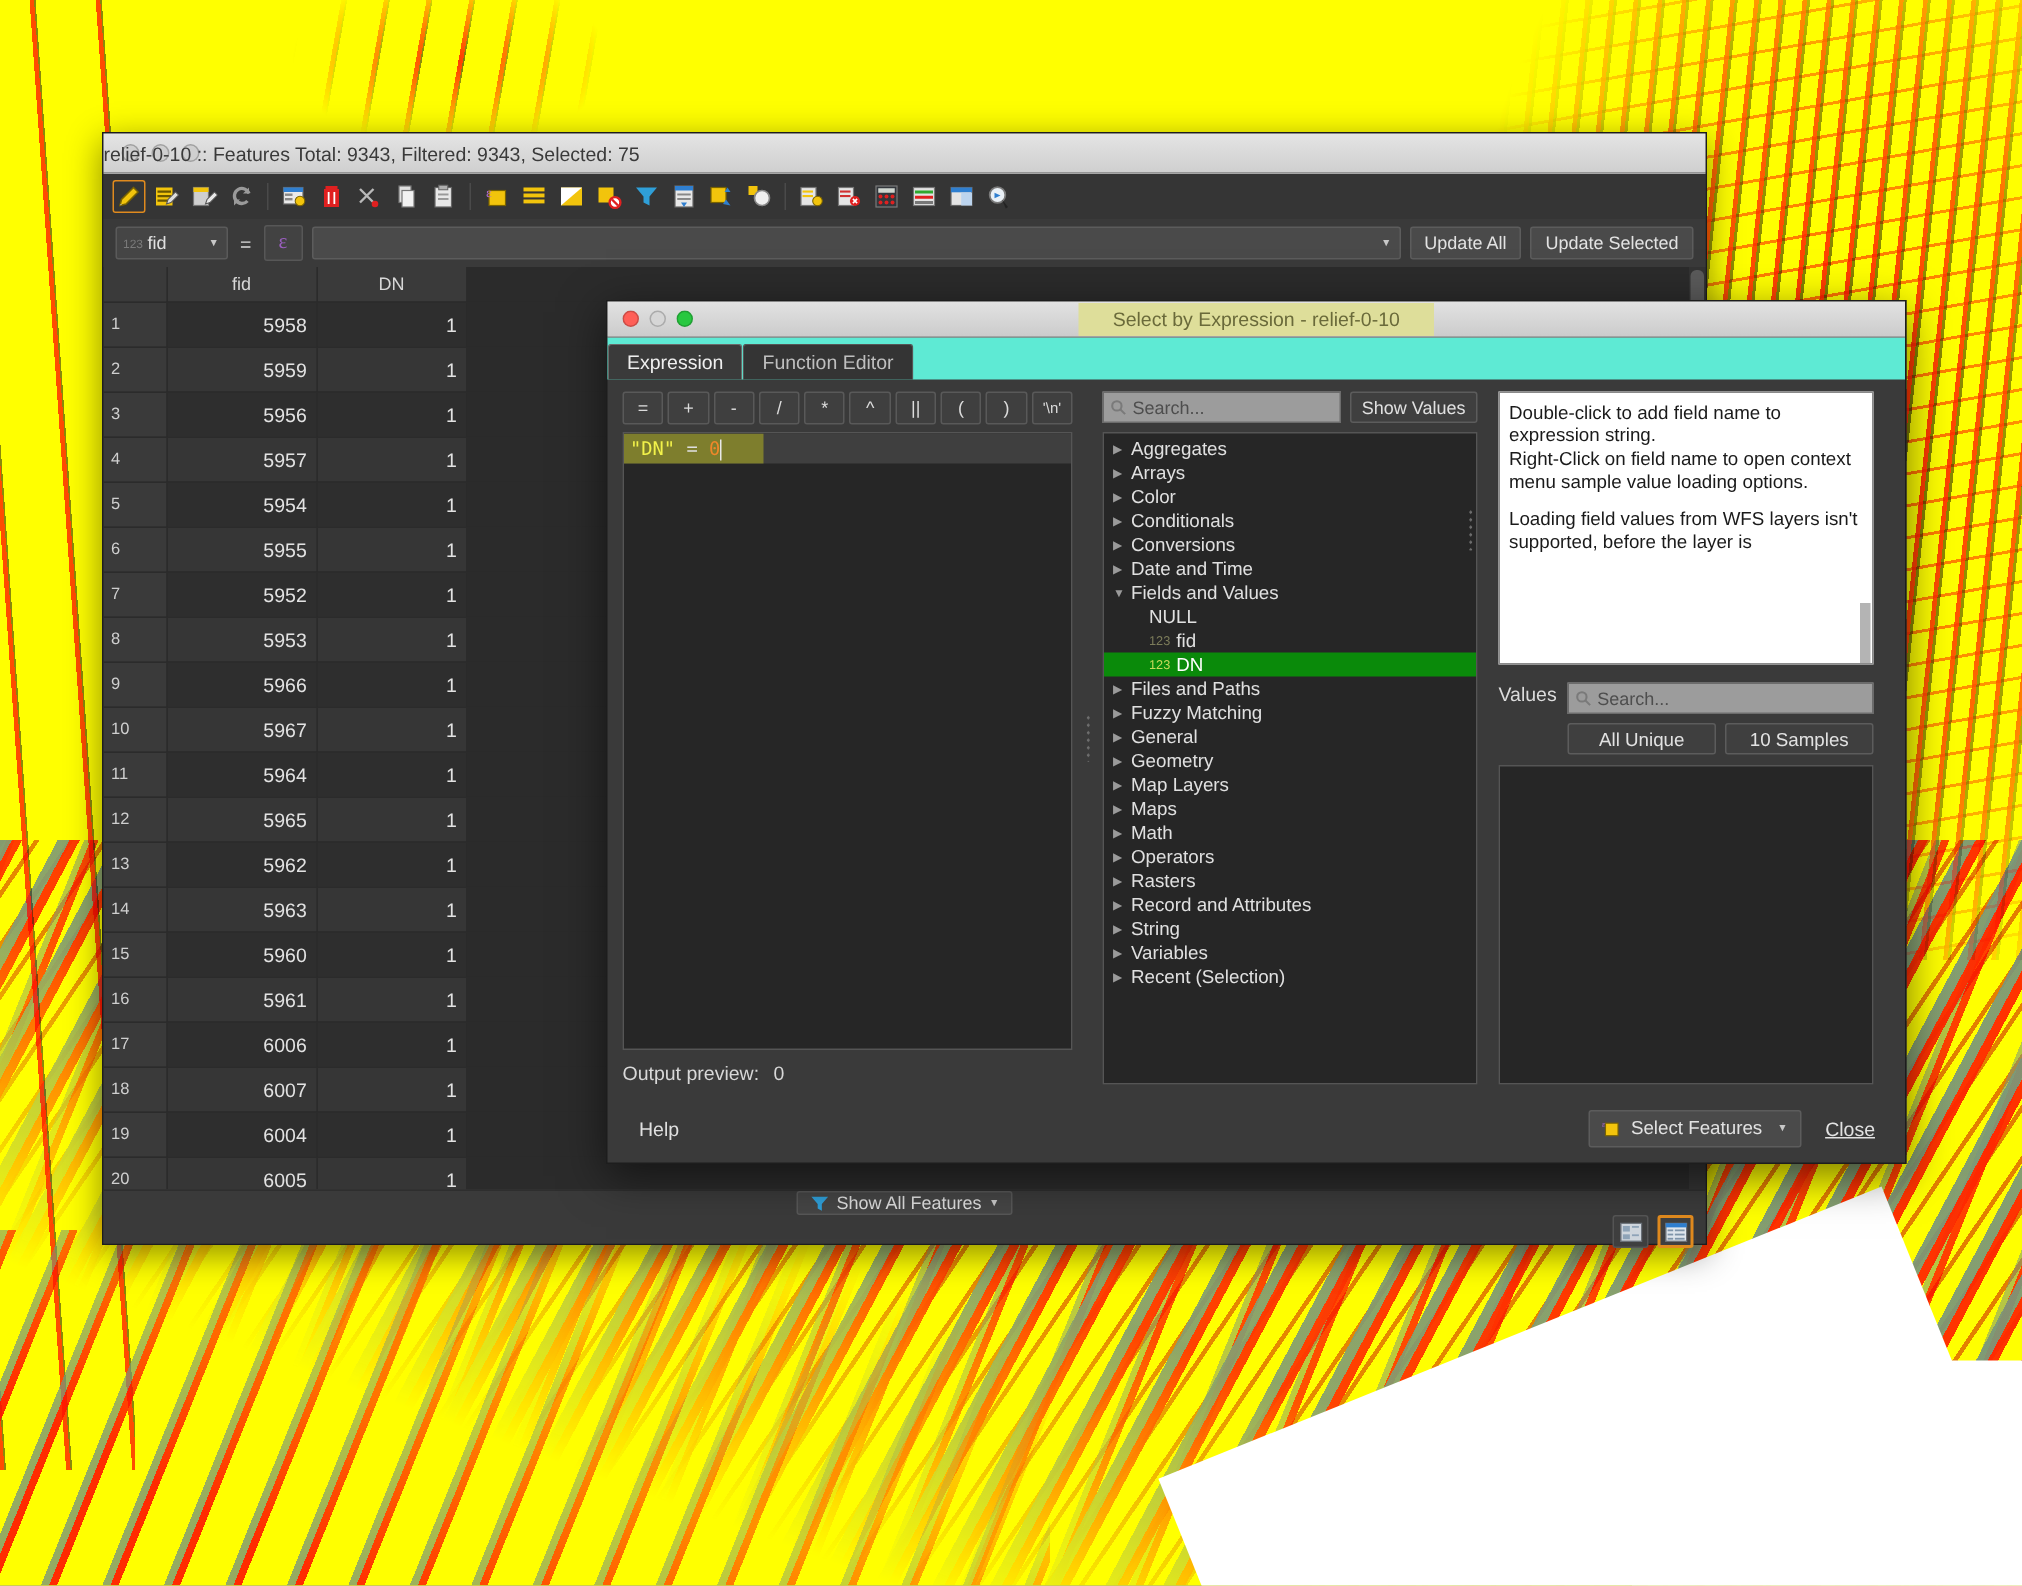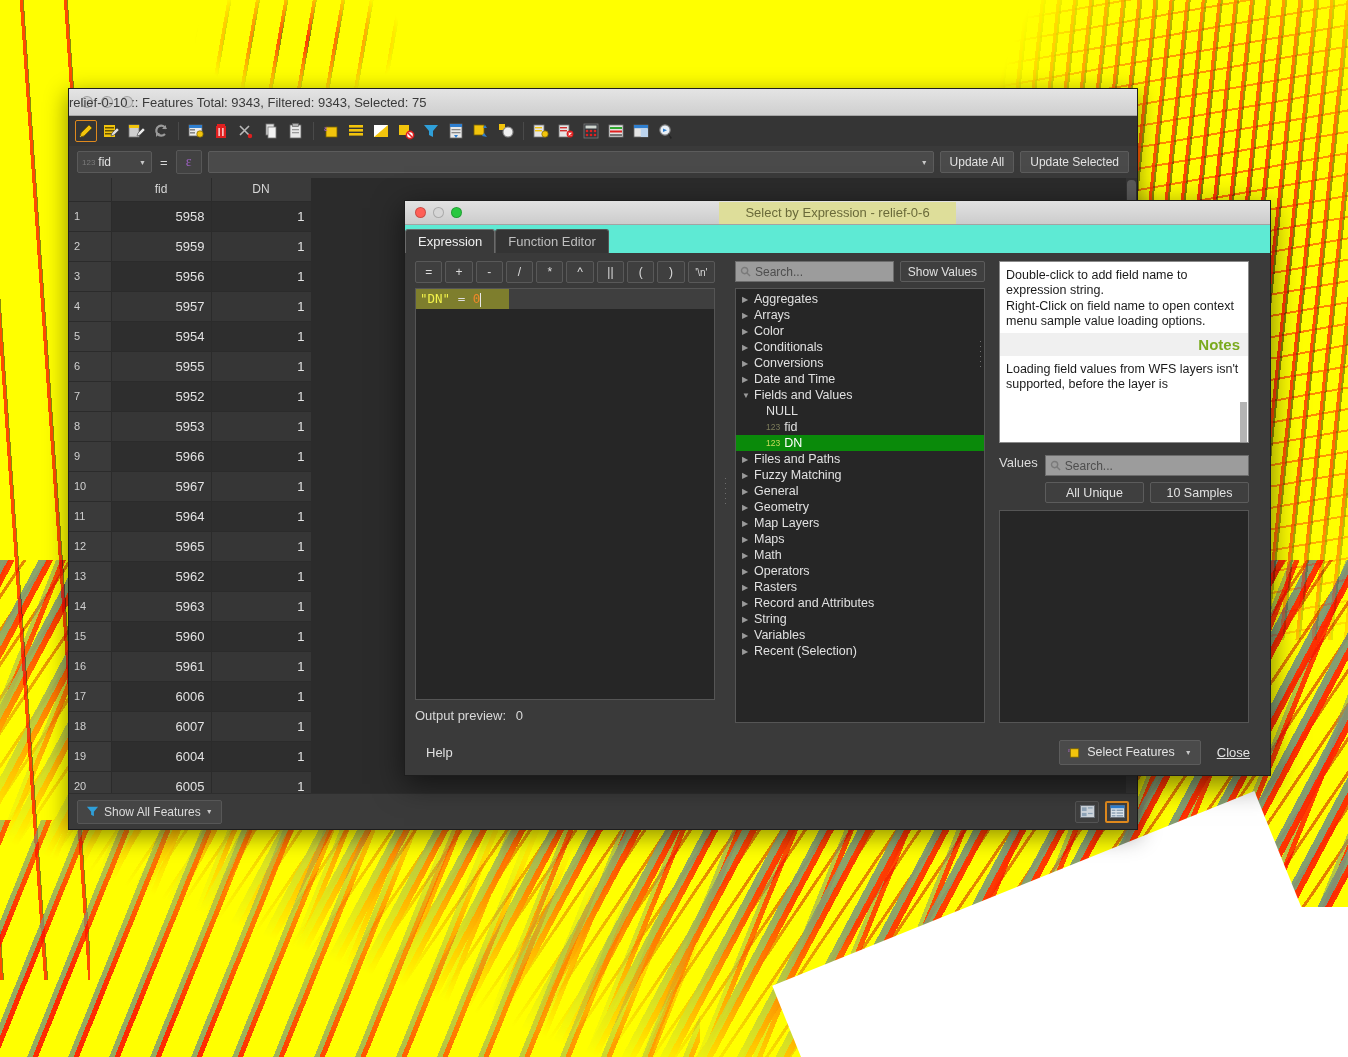--- a/index.html
+++ b/index.html
@@ -233,20 +233,21 @@
     background: #5a5a5a; border-radius: 4px;
   }
 
   .statusbar {
     position: absolute;
     left: 0; right: 0; bottom: 0; height: 36px;
     background: #3a3a3a;
     display: flex; align-items: center;
     padding: 0 8px;
     border-top: 1px solid #2e2e2e;
+    flex-direction: column;
   }
   .show-all-btn {
     height: 24px; padding: 0 8px;
     background: #454545;
     border: 1px solid #575757;
     border-radius: 2px;
     display: flex; align-items: center; gap: 5px;
     font-size: 12px; color: #dcdcdc;
   }
   .view-toggles { margin-left: auto; display: flex; gap: 6px; }
@@ -888,21 +889,21 @@
 </div>
 
 <div id="expr-dialog">
 
   <div class="dlg-titlebar">
     <div class="dlg-dots">
       <div class="dlg-dot red"></div>
       <div class="dlg-dot gray"></div>
       <div class="dlg-dot green"></div>
     </div>
-    <div class="dlg-title">Select by Expression - relief-0-6</div>
+    <div class="dlg-title">Select by Expression - relief-0-10</div>
   </div>
 
   <div class="tabs">
     <div class="tab active">Expression</div>
     <div class="tab">Function Editor</div>
   </div>
 
   <div class="dlg-body">
 
     <div class="expr-col">
@@ -1042,21 +1043,20 @@
         <div class="tree-scroll">
           <div class="dots"></div>
         </div>
       </div>
     </div>
 
     <div class="help-col">
       <div class="help-box">
         <div class="help-body" style="white-space:pre-line;">Double-click to add field name to expression string.
 Right-Click on field name to open context menu sample value loading options.</div>
-        <div class="help-head">Notes</div>
         <div class="help-body">Loading field values from WFS layers isn't supported, before the layer is</div>
         <div class="help-scroll"></div>
       </div>
 
       <div class="values-row">
         <span class="values-label">Values</span>
         <div class="search-box" style="flex:1;">
           <svg width="11" height="11" viewBox="0 0 12 12">
               <circle cx="5" cy="5" r="3.4" fill="none" stroke="#7a7a7a" stroke-width="1.5"></circle>
               <path d="M7.6 7.6L11 11" stroke="#7a7a7a" stroke-width="1.5"></path>

